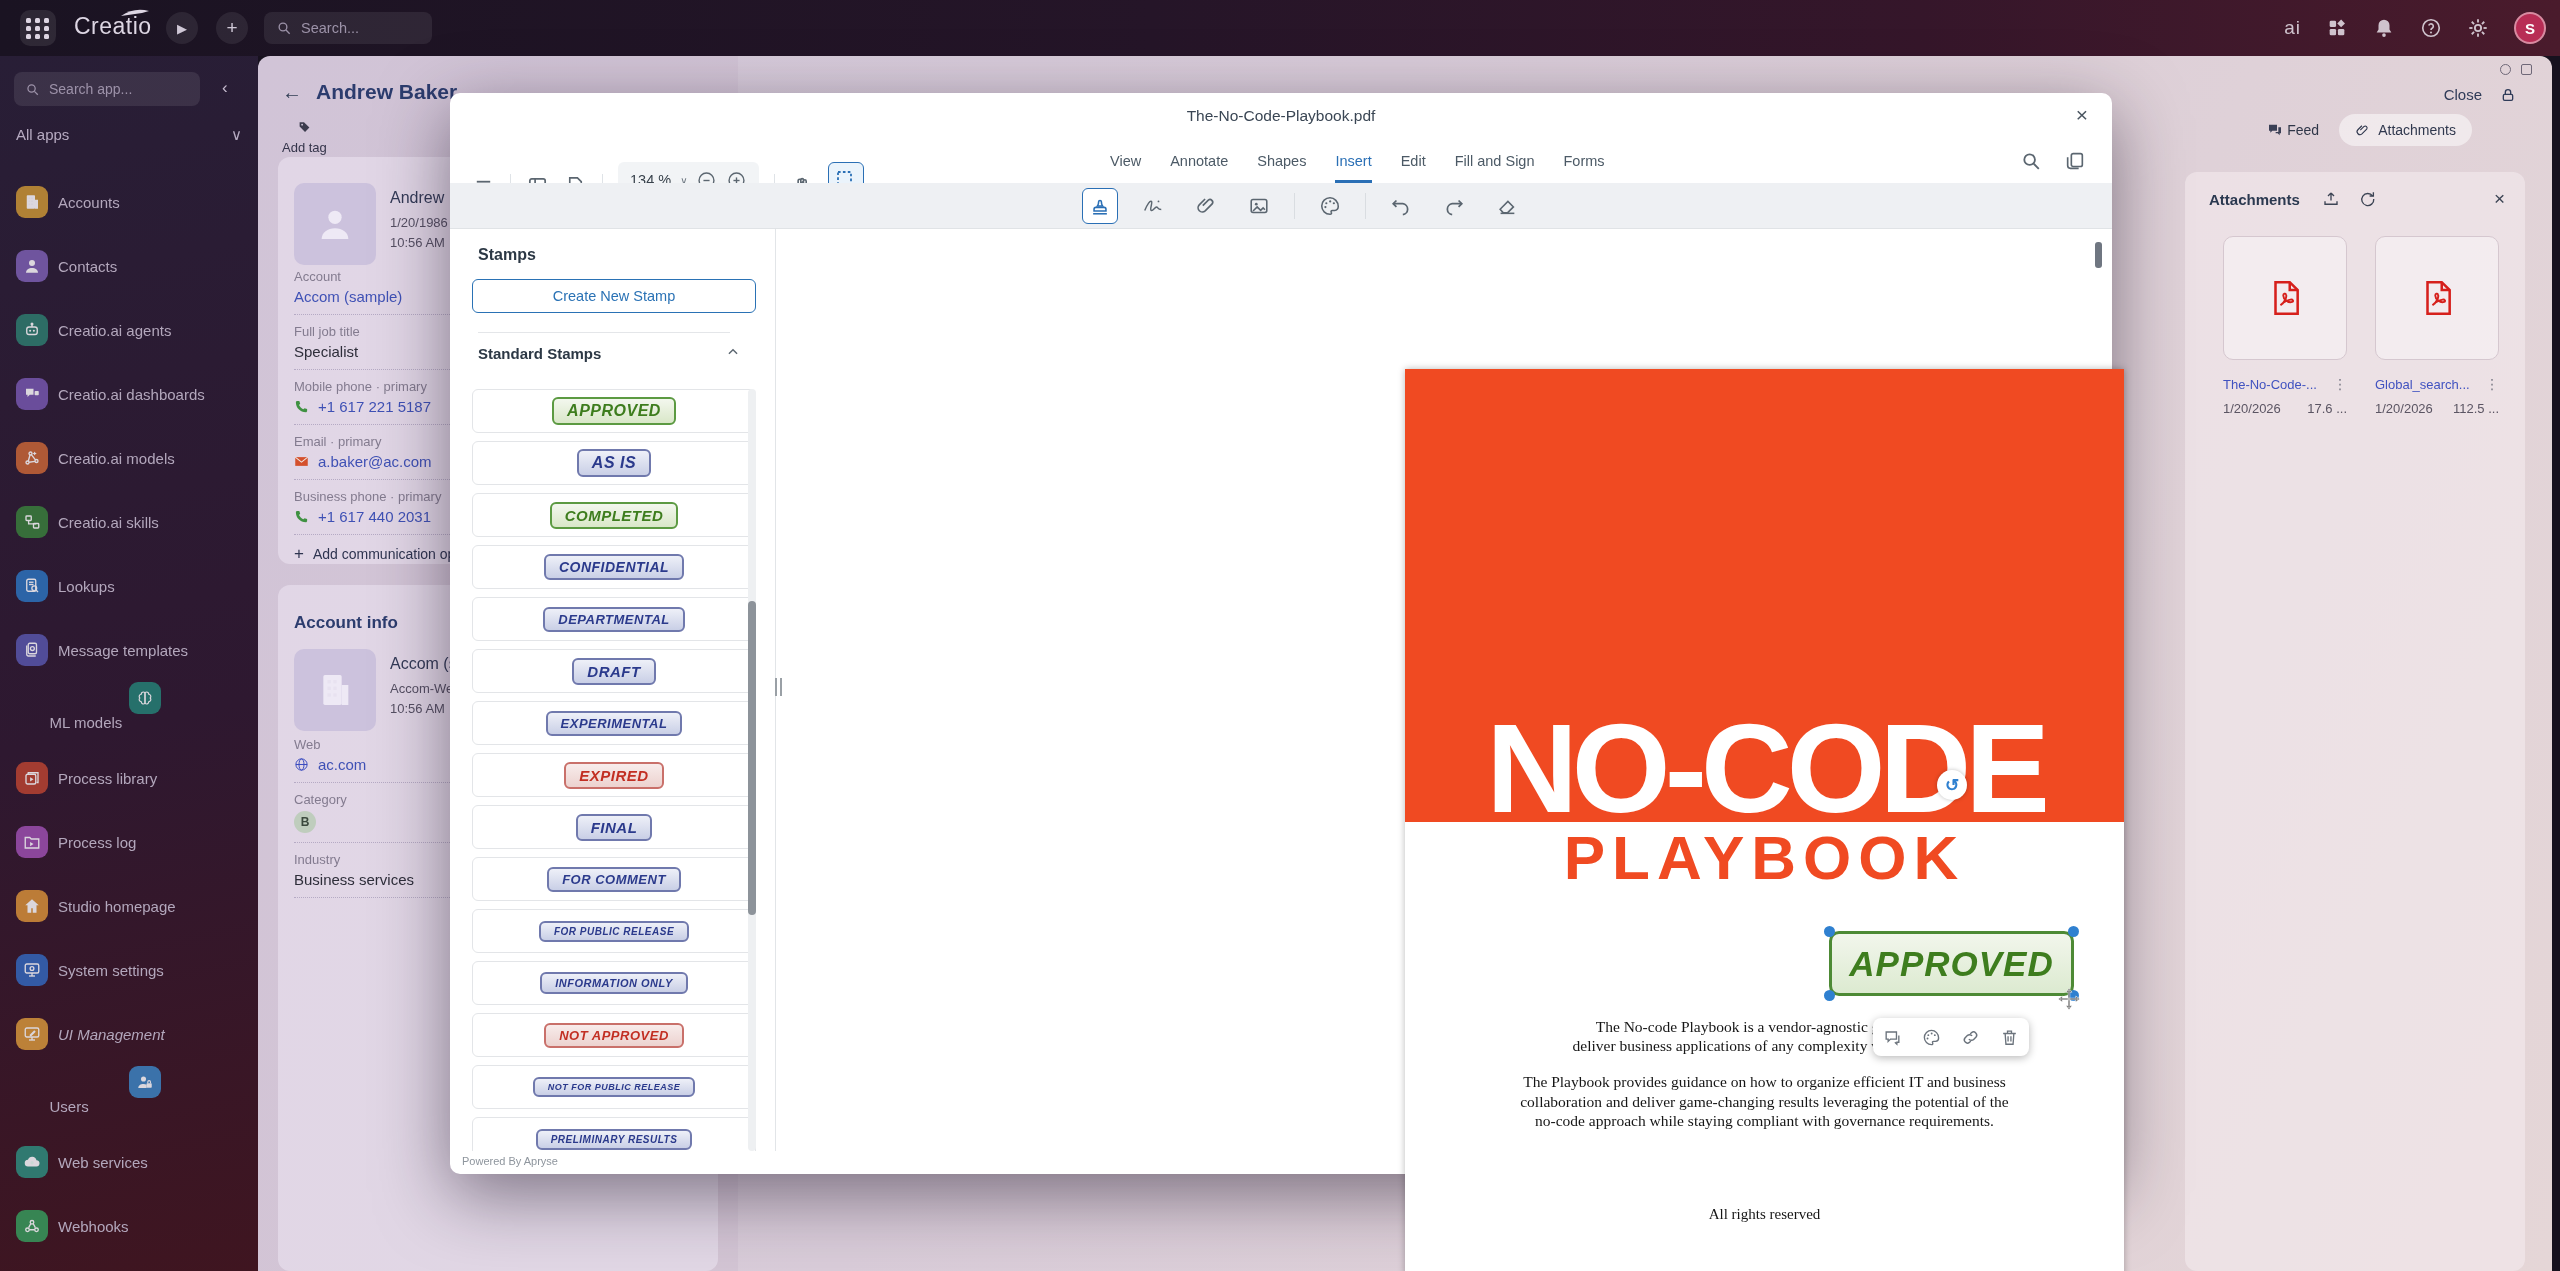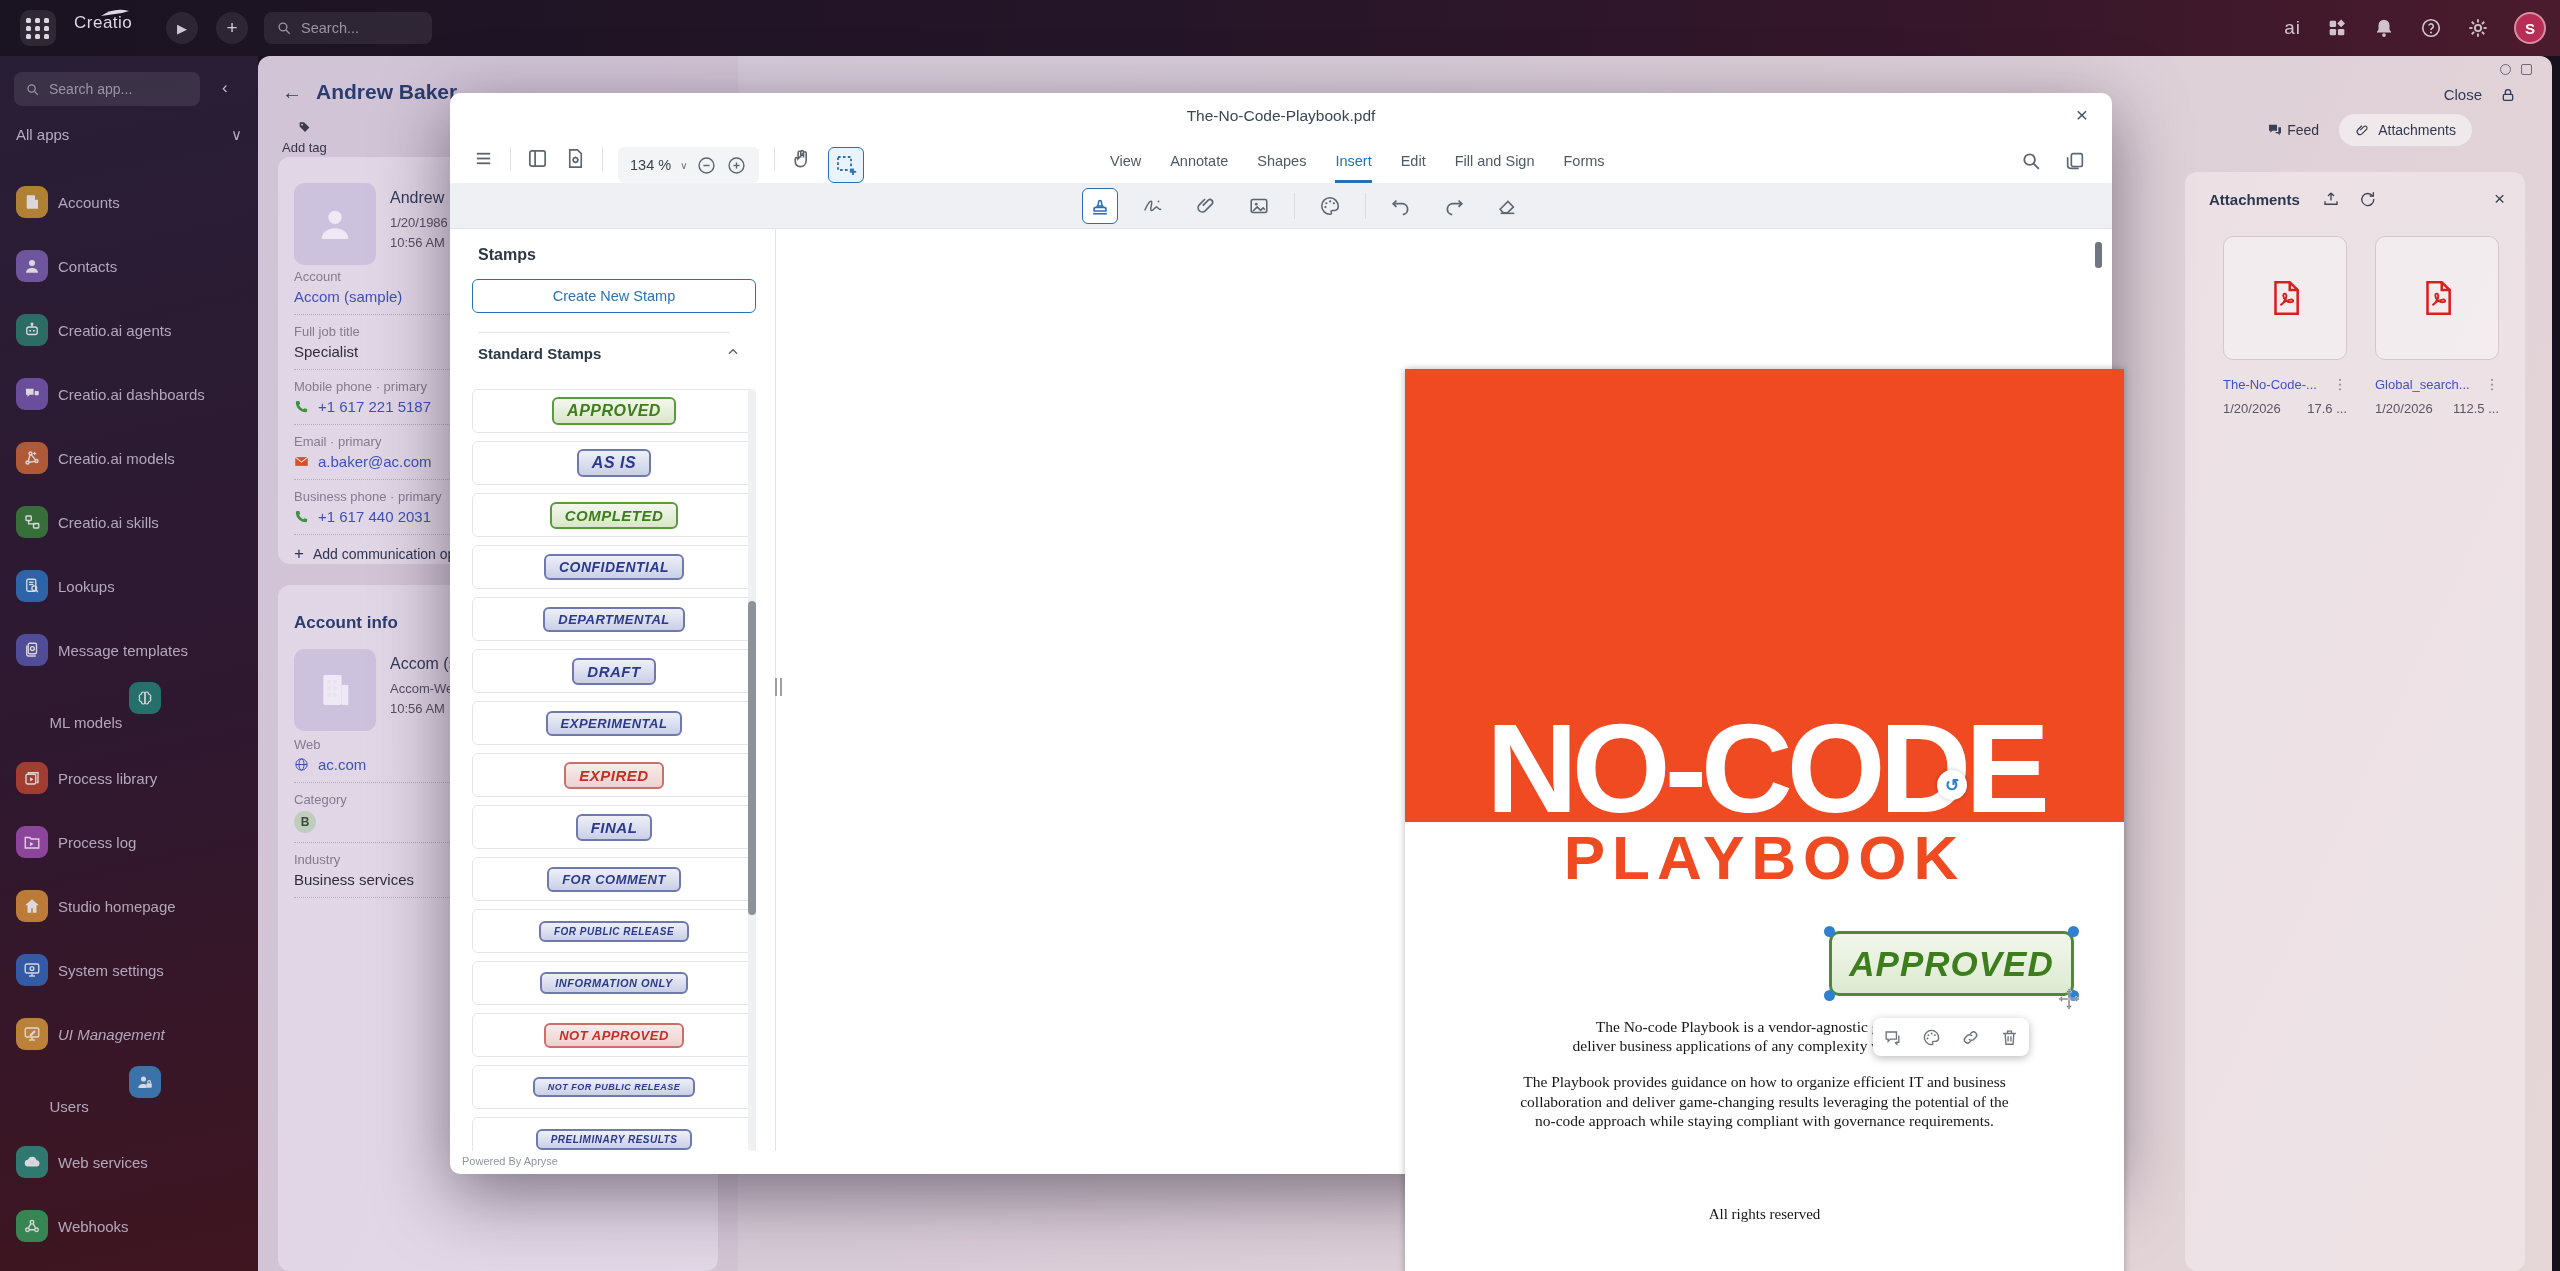--- a/index.html
+++ b/index.html
@@ -9,21 +9,21 @@
   .i { display:inline-flex; align-items:center; justify-content:center; }
 
   
   #topbar { position:absolute; left:0; top:0; width:2560px; height:56px;
     background:linear-gradient(90deg,#1a1322 0%,#251528 45%,#35162a 75%,#4a1b2c 100%);
     display:flex; align-items:center; }
   #grid-btn { position:absolute; left:20px; top:10px; width:36px; height:36px; border-radius:10px;
     background:rgba(255,255,255,.09); display:grid; grid-template-columns:repeat(3,6px); gap:3px;
     align-content:center; justify-content:center; }
   #grid-btn b { width:5px; height:5px; border-radius:1.5px; background:#ddd5e2; }
-  #logo { position:absolute; left:74px; top:13px; font-size:17px; letter-spacing:.5px; color:#ddd6e3; font-weight:500; }
+  #logo { position:absolute; left:74px; top:13px; font-size:23px; letter-spacing:.5px; color:#ddd6e3; font-weight:500; }
   #logo .swoosh { position:absolute; right:2px; top:-4px; width:30px; height:8px; }
   .tb-circle { position:absolute; top:12px; width:32px; height:32px; border-radius:50%;
     background:rgba(255,255,255,.08); color:#cfc7d6; display:flex; align-items:center; justify-content:center; font-size:13px; }
   #tb-search { position:absolute; left:264px; top:12px; width:168px; height:32px; border-radius:8px;
     background:rgba(255,255,255,.08); display:flex; align-items:center; gap:9px; padding:0 12px;
     color:#9c92a8; font-size:14.5px; }
   #tb-search .i { width:16px; height:16px; color:#9c92a8; }
   #tb-right { position:absolute; right:14px; top:0; height:56px; display:flex; align-items:center; gap:25px; }
   #tb-right .i { width:22px; height:22px; color:#cfc3cd; }
   #ai-label { font-size:19px; color:#cfc3cd; letter-spacing:1px; }
@@ -113,21 +113,21 @@
   .file-meta { margin-top:9px; display:flex; justify-content:space-between; font-size:13px; color:#5b5563; white-space:nowrap; }
 
   
   #modal { position:absolute; left:450px; top:93px; width:1662px; height:1081px; background:#fff;
     border-radius:10px; box-shadow:0 20px 70px rgba(25,15,35,.5); z-index:50; }
   #m-title { position:absolute; left:0; right:0; top:14px; text-align:center; font-size:15.5px; color:#3a4654; }
   #m-close { position:absolute; right:24px; top:10px; font-size:21px; color:#4a5560; }
 
   #m-toolbar { position:absolute; left:0; top:46px; width:100%; height:44px; }
   .vdiv { width:1px; height:24px; background:#dfe3e7; }
-  #mt-left { position:absolute; left:22px; top:8px; height:44px; display:flex; align-items:flex-start; gap:15px; }
+  #mt-left { position:absolute; left:22px; top:15px; height:44px; display:flex; align-items:flex-end; gap:15px; }
   #mt-left .i { width:23px; height:23px; color:#5b6670; }
   #zoom-group { height:36px; background:#f2f4f6; border-radius:6px; display:flex; align-items:center; gap:9px; padding:0 12px; }
   #zoom-val { font-size:14.5px; color:#38424c; }
   #zoom-chev { font-size:10px; color:#6b757f; }
   #zoom-group .i { width:21px; height:21px; }
   #marquee-btn { width:36px; height:36px; border:1.5px solid #2a6fb5; border-radius:6px; background:#eaf3fb; }
   #marquee-btn .i, #marquee-btn svg { color:#2a6fb5; }
   #marquee-btn { display:flex; align-items:center; justify-content:center; }
   #tabs { position:absolute; left:660px; top:0; height:44px; display:flex; align-items:center; gap:29px; }
   .tab { font-size:14.5px; color:#4c5a66; position:relative; height:44px; display:flex; align-items:center; white-space:nowrap; }

